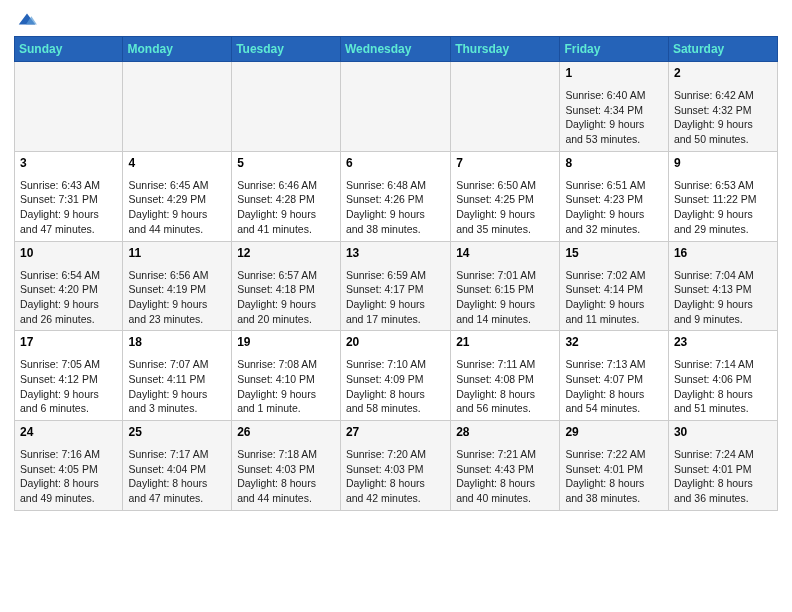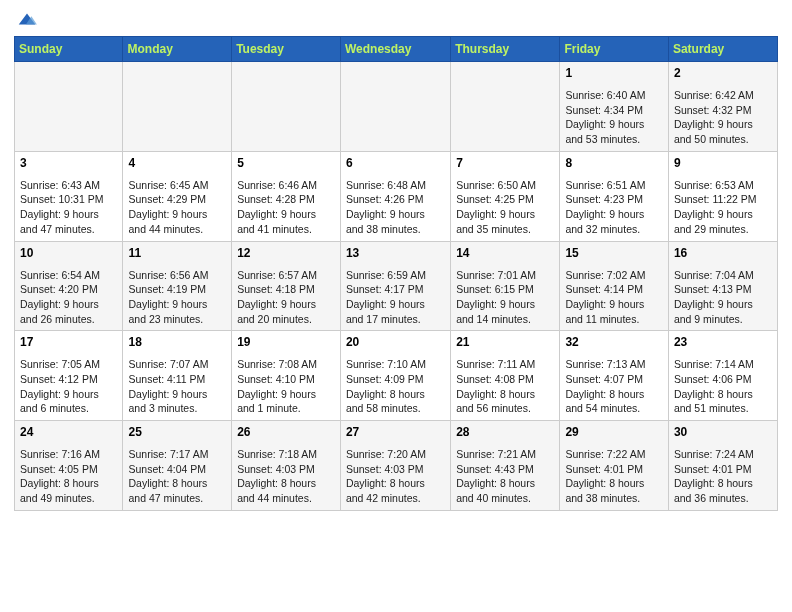--- a/index.html
+++ b/index.html
@@ -50,21 +50,21 @@
       font-size: 14px;
       color: #444;
     }
     .calendar {
       width: 100%;
       border-collapse: collapse;
       font-size: 11px;
     }
     .calendar thead th {
       background: #2563b8;
-      color: #bef264;
+      color: #5eead4;
       padding: 5px 4px;
       text-align: left;
       font-size: 12px;
       font-weight: bold;
       border: 1px solid #1a4f9e;
     }
     .calendar tbody td {
       border: 1px solid #ccc;
       vertical-align: top;
       padding: 4px 5px;
@@ -151,21 +151,21 @@
             <span class="day-num">2</span>
             <div class="day-detail">Sunrise: 6:42 AM
 Sunset: 4:32 PM
 Daylight: 9 hours and 50 minutes.</div>
           </td>
         </tr>
         <tr>
           <td>
             <span class="day-num">3</span>
             <div class="day-detail">Sunrise: 6:43 AM
-Sunset: 10:31 PM
+Sunset: 7:31 PM
 Daylight: 9 hours and 47 minutes.</div>
           </td>
           <td>
             <span class="day-num">4</span>
             <div class="day-detail">Sunrise: 6:45 AM
 Sunset: 4:29 PM
 Daylight: 9 hours and 44 minutes.</div>
           </td>
           <td>
             <span class="day-num">5</span>

